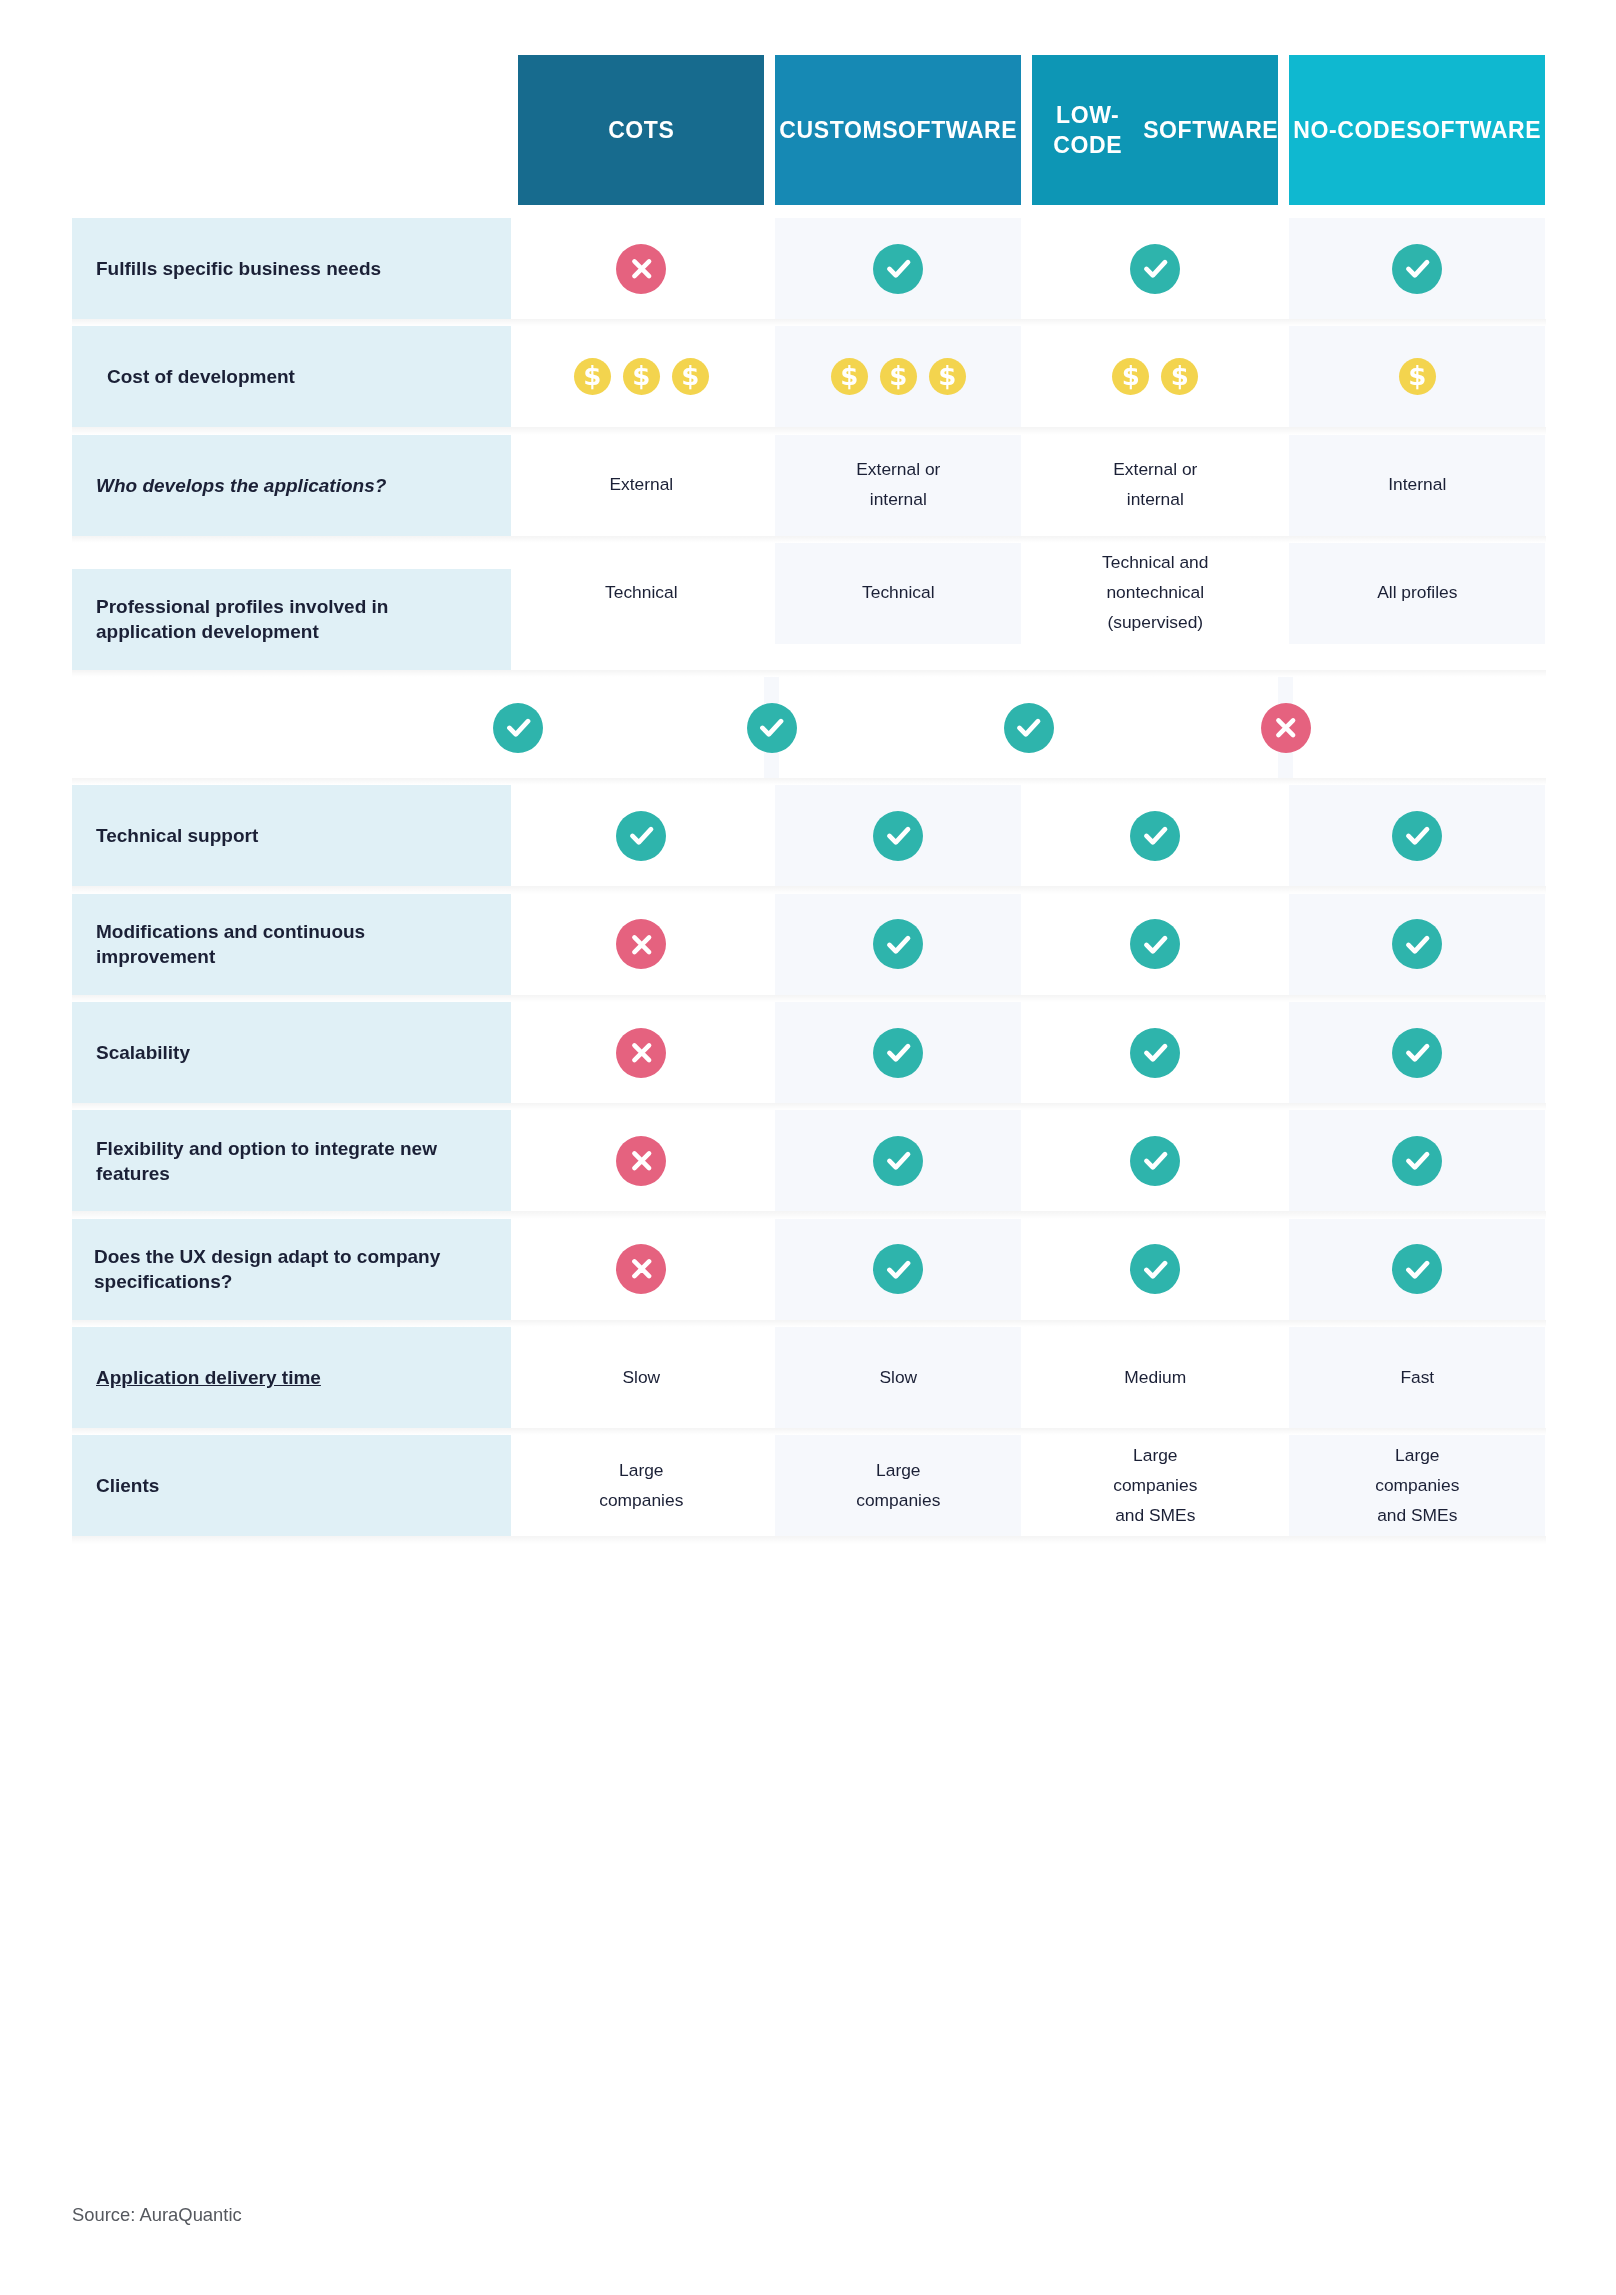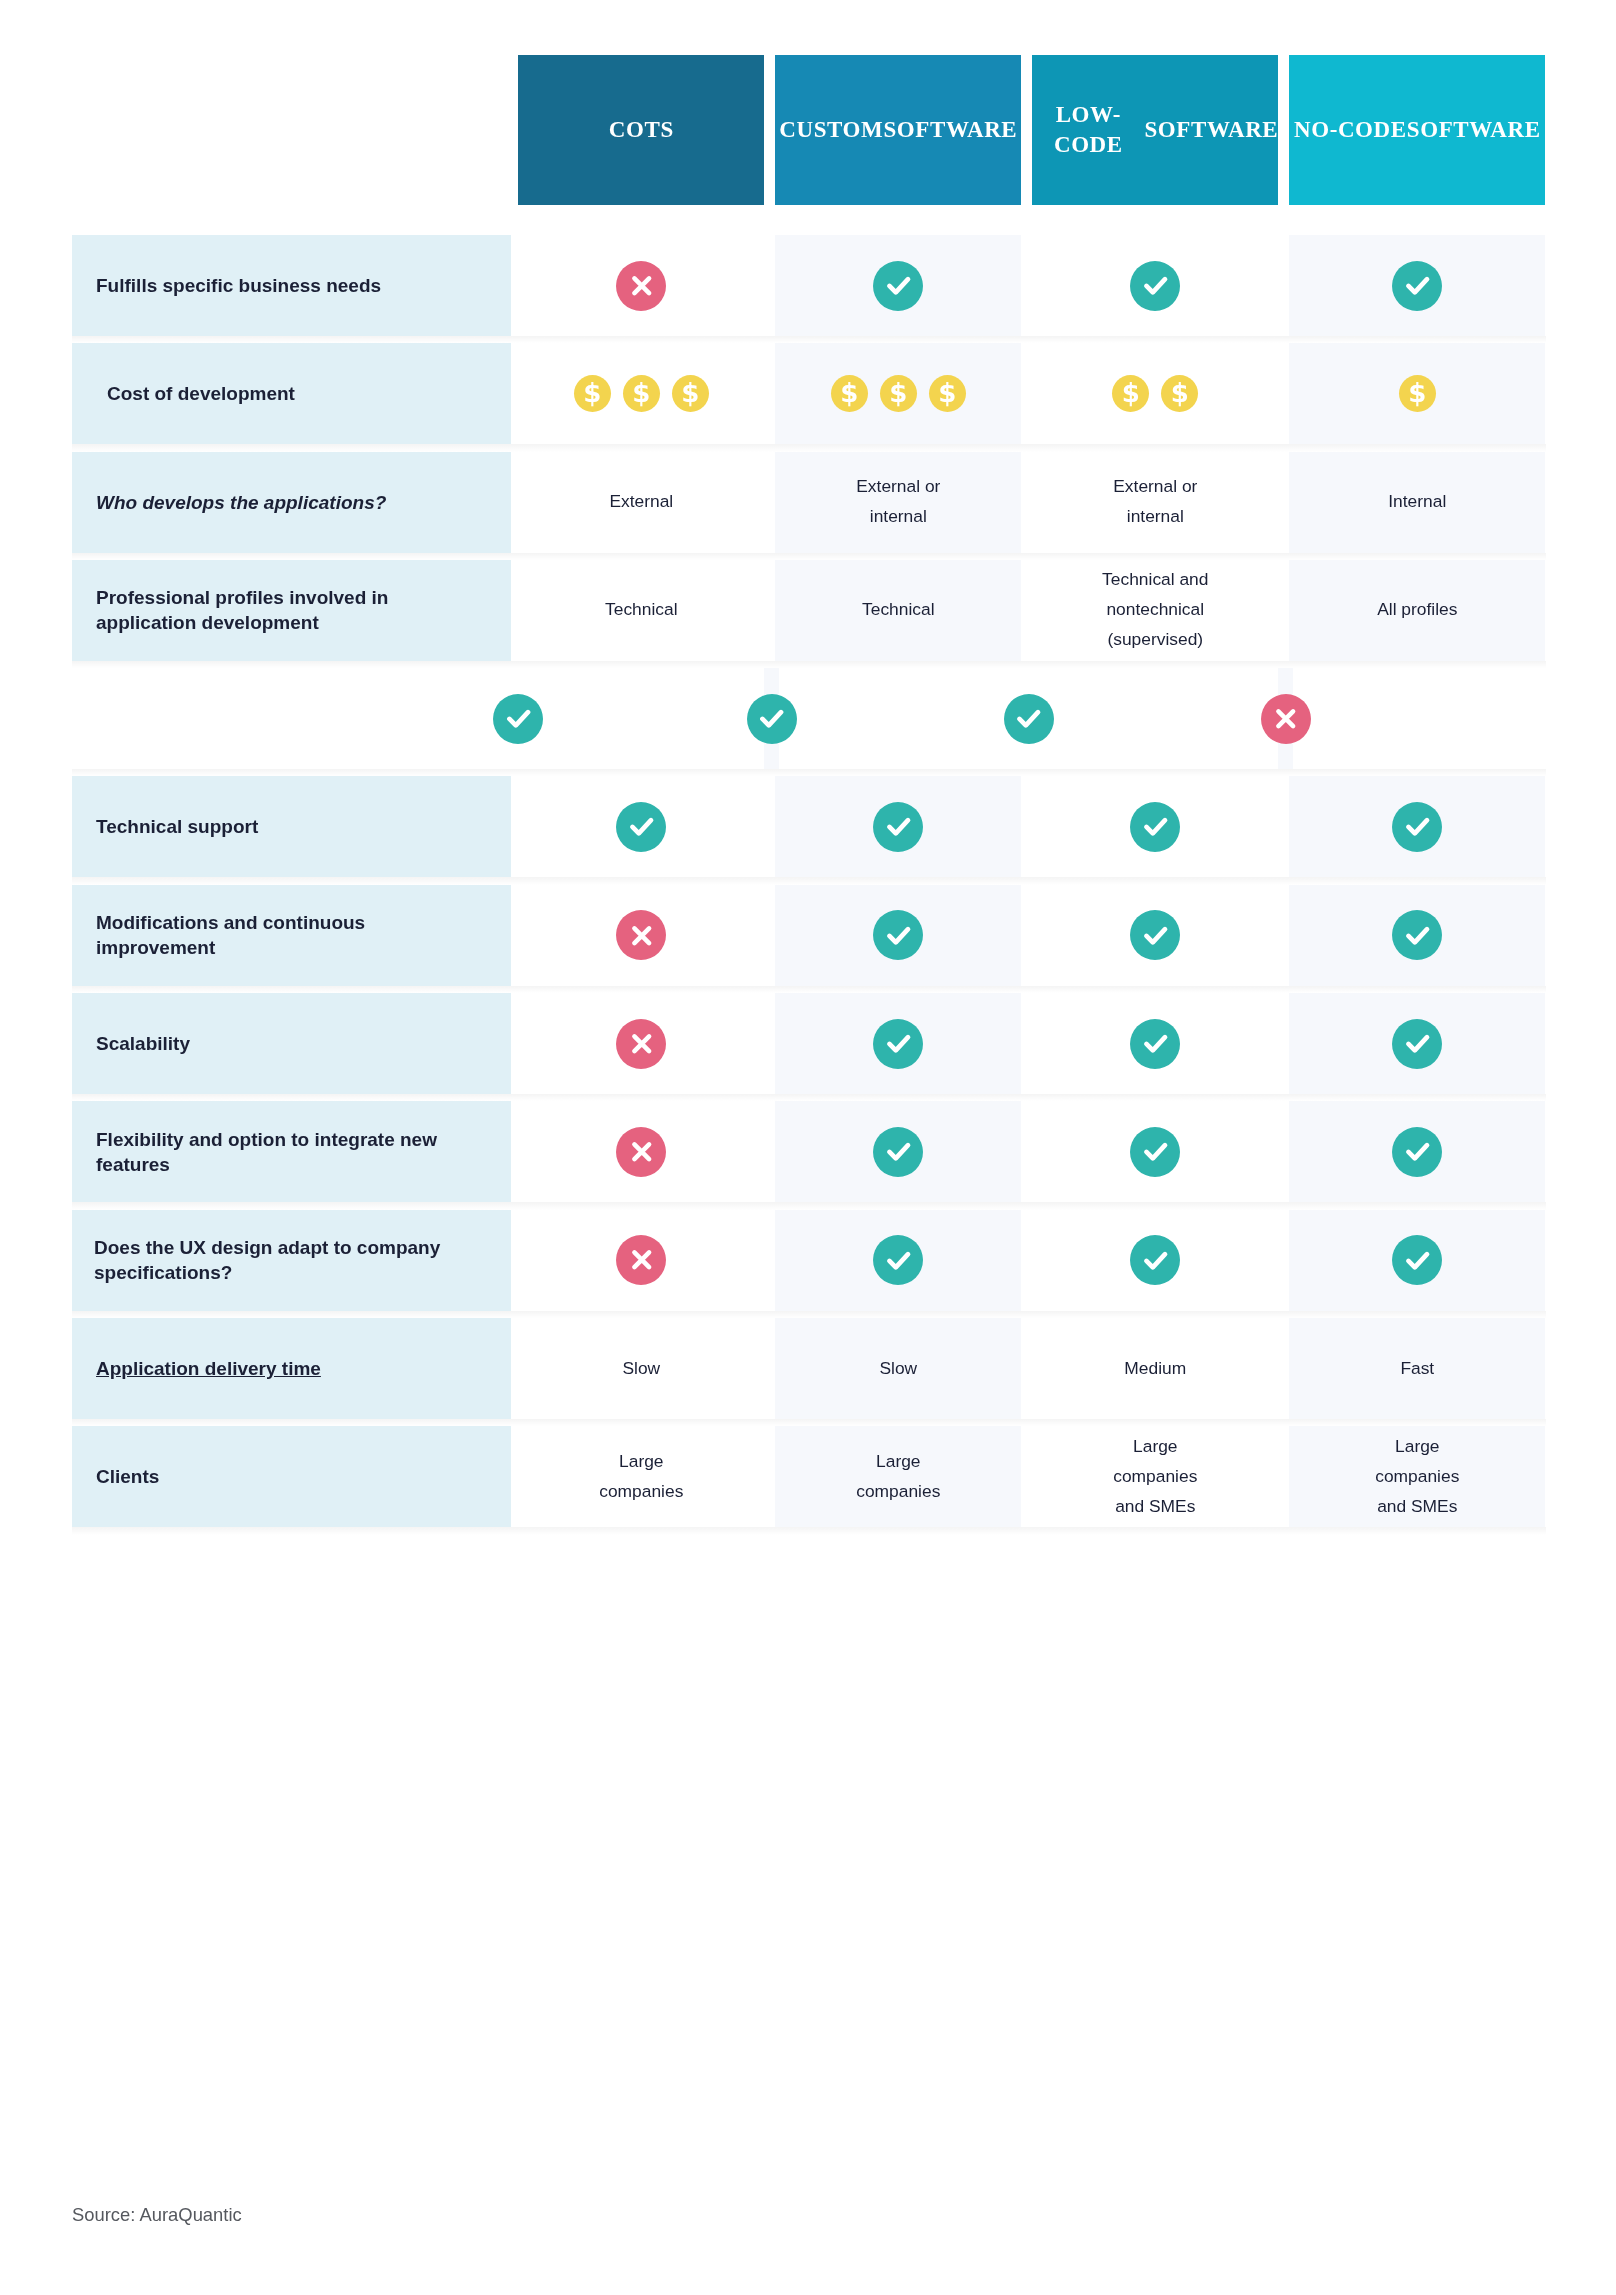--- a/index.html
+++ b/index.html
@@ -28,21 +28,21 @@
   }
 
   
   .grid-row {
     display: grid;
     grid-template-columns: 439px 7.3px 246px 11px 246px 11px 246px 11px 256px;
     align-items: stretch;
   }
 
   
-  .header-row { margin-bottom: 30px; font-family: Liberation Serif, serif; }
+  .header-row { margin-bottom: 13px; }
 
   .header-spacer { background: transparent; }
 
   .header-cell {
     display: flex;
     align-items: center;
     justify-content: center;
     text-align: center;
     height: 150px;
     color: #ffffff;
@@ -277,21 +277,21 @@
             </div>
           </div>
           <div class="gapcell"></div>
           <div class="value-cell col-tint" style="height: 101px;">
             <div>
               <div>Internal</div>
             </div>
           </div>
         </div>
         <div class="grid-row body-row">
-          <div class="label-cell" style="height: 101px;">Professional profiles involved in application development</div>
+          <div class="label-cell" style="height: 101px; margin-top: 26px;">Professional profiles involved in application development</div>
           <div class="gapcell"></div>
           <div class="value-cell col-white" style="height: 101px;">
             <div>
               <div>Technical</div>
             </div>
           </div>
           <div class="gapcell"></div>
           <div class="value-cell col-tint" style="height: 101px;">
             <div>
               <div>Technical</div>

